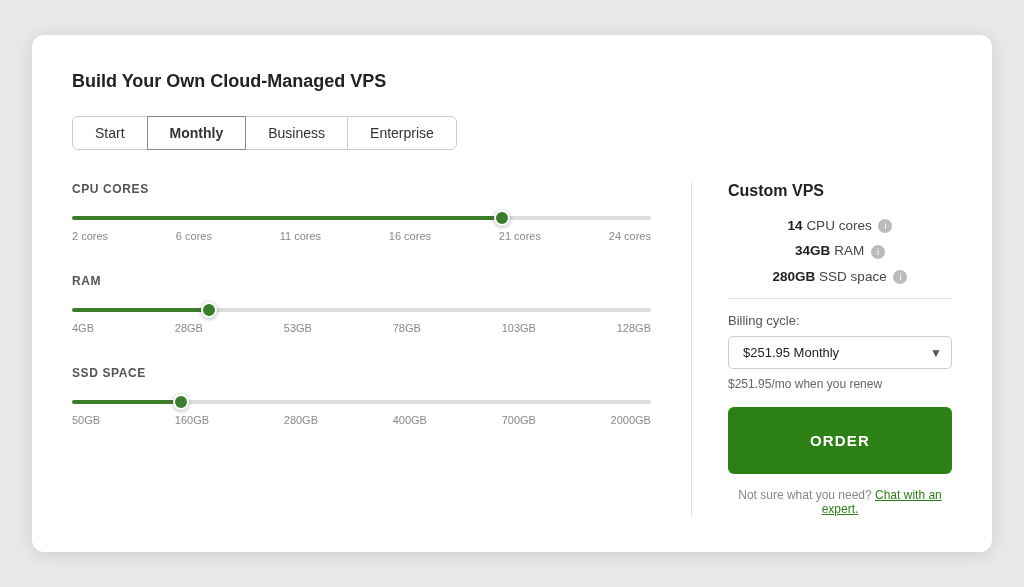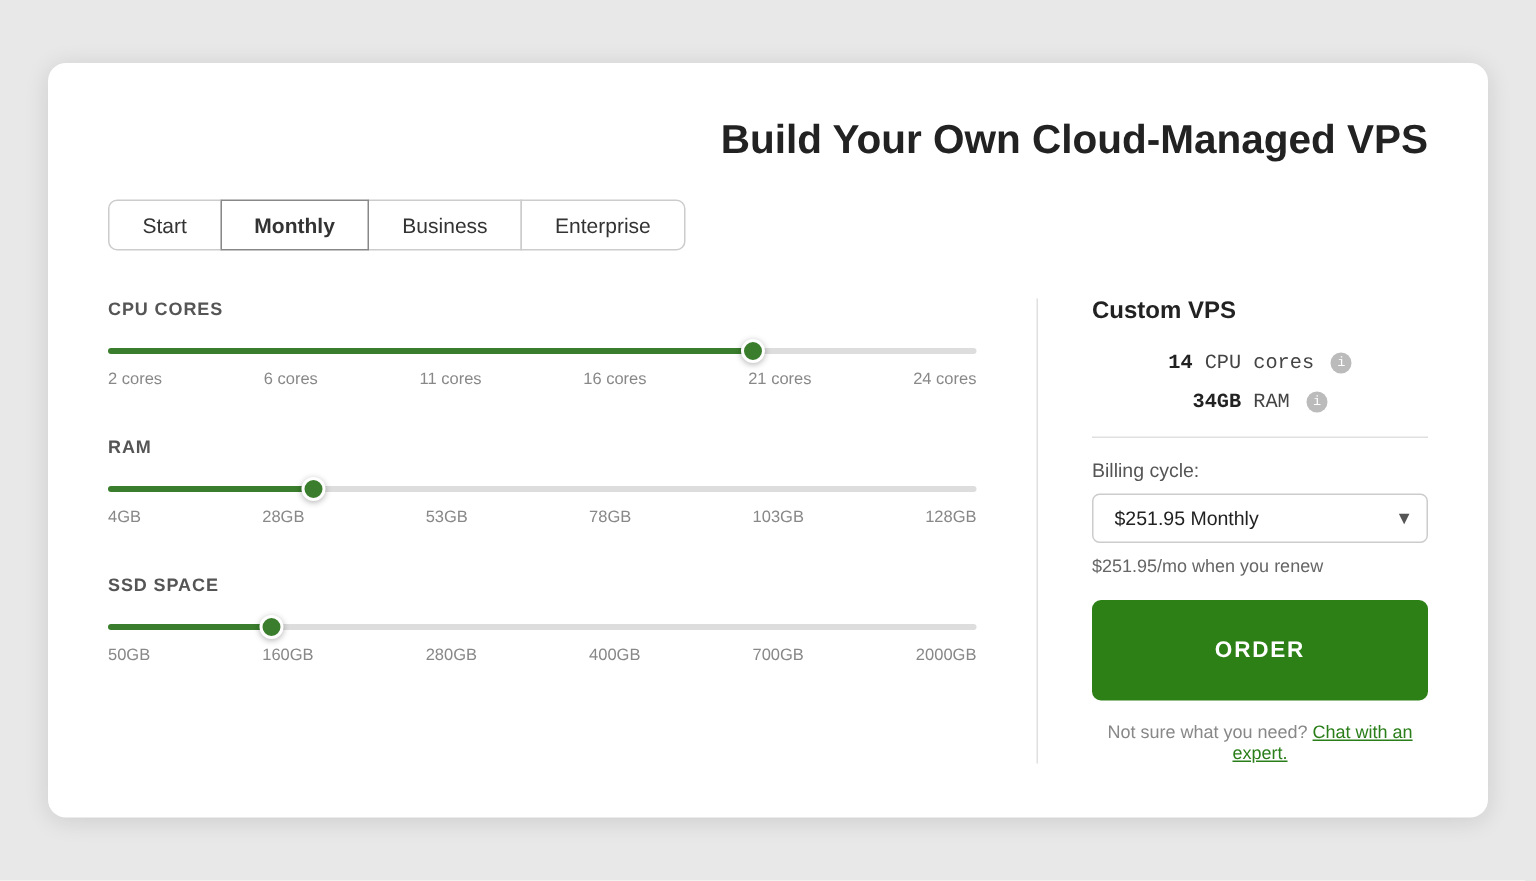--- a/index.html
+++ b/index.html
@@ -12,25 +12,24 @@
       font-family: -apple-system, BlinkMacSystemFont, 'Segoe UI', Arial, sans-serif;
     }
     .card {
       background: #fff;
       border-radius: 12px;
       box-shadow: 0 2px 16px rgba(0,0,0,0.12);
       width: 960px;
       padding: 36px 40px 36px 40px;
     }
     .page-title {
-      font-size: 27px;
+      font-size: 18px;
       font-weight: 700;
       color: #222;
       margin-bottom: 24px;
-      text-align: right;
     }
     .tabs {
       display: flex;
       gap: 0;
       margin-bottom: 32px;
     }
     .tab-btn {
       padding: 8px 22px;
       border: 1.5px solid #ccc;
       background: #fff;
@@ -112,21 +111,20 @@
       font-size: 16px;
       font-weight: 700;
       color: #222;
       margin-bottom: 18px;
     }
     .summary-row {
       font-size: 13.5px;
       color: #444;
       margin-bottom: 10px;
       text-align: center;
-      font-family: Liberation Mono, monospace;
     }
     .summary-row strong {
       font-weight: 700;
       color: #222;
     }
     .summary-divider {
       border: none;
       border-top: 1px solid #e0e0e0;
       margin: 14px 0;
     }
@@ -286,20 +284,25 @@
       <div class="summary-row">
         <strong>14</strong>
         <span>CPU cores</span>
         <span class="info-icon">i</span>
       </div>
       <div class="summary-row">
         <strong>34GB</strong>
         <span>RAM</span>
         <span class="info-icon">i</span>
       </div>
+      <div class="summary-row">
+        <strong>280GB</strong>
+        <span>SSD space</span>
+        <span class="info-icon">i</span>
+      </div>
 
       <hr class="summary-divider">
 
       <div class="billing-label">Billing cycle:</div>
       <div class="billing-select-wrapper">
         <select class="billing-select">
           <option>$251.95 Monthly</option>
           <option>$239.25 Quarterly</option>
           <option>$214.15 Annually</option>
         </select>

